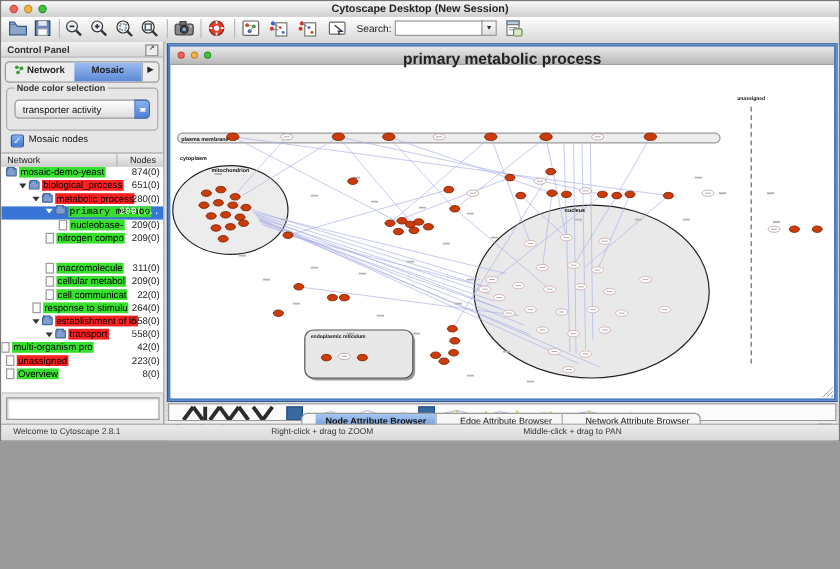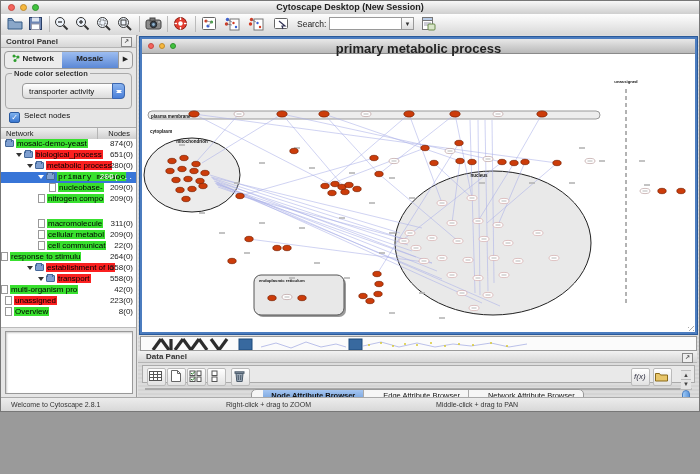--- a/index.html
+++ b/index.html
@@ -1,17 +1,17 @@
 <!DOCTYPE html>
 <html><head>
 <meta charset="utf-8">
 <style>
   html,body{margin:0;padding:0;}
   body{font-family:"Liberation Sans",sans-serif;background:#9a9a9a;}
-  #app{position:relative;width:700px;height:412px;background:#e3e3e3;overflow:hidden;border:1px solid #777;box-sizing:border-box;}
+  #app{position:relative;width:700px;height:368px;background:#e3e3e3;overflow:hidden;border:1px solid #777;box-sizing:border-box;}
   
   .titlebar{position:absolute;left:0;top:0;right:0;height:13px;background:linear-gradient(#f8f8f8,#cfcfcf);border-bottom:1px solid #9a9a9a;}
   .tl{position:absolute;top:3px;width:7px;height:7px;border-radius:50%;box-sizing:border-box;}
   .tl.r{left:7px;background:#f4645c;border:1px solid #c84740;}
   .tl.y{left:19px;background:#f7b83d;border:1px solid #c08a2c;}
   .tl.g{left:31px;background:#41c33f;border:1px solid #2f8f2e;}
   .wtitle{position:absolute;left:0;right:0;top:1px;text-align:center;font-size:9px;font-weight:bold;color:#222;}
   
   .toolbar{position:absolute;left:0;top:13px;right:0;height:21px;background:linear-gradient(#fefefe,#d8d8d8);border-bottom:1px solid #a8a8a8;}
   .tbtn{position:absolute;top:2px;width:18px;height:16px;}
@@ -23,21 +23,21 @@
   #cpanel{position:absolute;left:0;top:34px;width:136px;bottom:13px;background:#e6e6e6;border-right:1px solid #9c9c9c;box-sizing:border-box;}
   .cp-head{position:absolute;left:0;top:0;right:0;height:13px;background:linear-gradient(#f2f2f2,#d6d6d6);border-bottom:1px solid #b5b5b5;font-size:8px;font-weight:bold;color:#333;padding:2px 0 0 5px;box-sizing:border-box;}
   .float-ico{position:absolute;right:4px;top:2px;width:9px;height:8px;border:1px solid #888;background:#eee;font-size:6px;line-height:7px;text-align:center;color:#555;}
   .cp-tabs{position:absolute;left:3px;top:16px;right:3px;height:16px;display:flex;border:1px solid #9a9a9a;border-radius:4px;background:#ececec;overflow:hidden;}
   .cp-tab{flex:1;font-size:8px;font-weight:bold;color:#222;text-align:center;line-height:14px;position:relative;}
   .cp-tab.sel{background:linear-gradient(#9dbdf0,#5b88d6);}
   .cp-tab .mini-net{display:inline-block;vertical-align:-1px;margin-right:2px;}
   .cp-tab-arrow{width:13px;border-left:1px solid #9a9a9a;font-size:7px;line-height:14px;text-align:center;color:#222;}
   .groupbox{position:absolute;left:4px;top:38px;right:4px;height:34px;border:1px solid #aaa;border-radius:4px;}
   .groupbox legend, .gb-label{position:absolute;top:-5px;left:6px;background:#e6e6e6;font-size:7.5px;font-weight:bold;color:#333;padding:0 2px;}
-  .dropdown{position:absolute;left:16px;right:6px;top:9px;height:16px;border:1px solid #999;border-radius:4px;background:linear-gradient(#fff,#dcdcdc);font-size:8px;line-height:15px;padding-left:6px;color:#111;box-sizing:border-box;}
+  .dropdown{position:absolute;left:6px;right:6px;top:9px;height:16px;border:1px solid #999;border-radius:4px;background:linear-gradient(#fff,#dcdcdc);font-size:8px;line-height:15px;padding-left:6px;color:#111;box-sizing:border-box;}
   .dd-cap{position:absolute;right:-1px;top:-1px;width:13px;height:16px;border-radius:0 4px 4px 0;background:linear-gradient(#8ab4f0,#4a7fd8);border:1px solid #3a66b0;box-sizing:border-box;}
   .dd-cap:before{content:"";position:absolute;left:3px;top:3px;border:3px solid transparent;border-bottom:3px solid #fff;}
   .dd-cap:after{content:"";position:absolute;left:3px;bottom:2px;border:3px solid transparent;border-top:3px solid #fff;}
   .checkrow{position:absolute;left:8px;top:76px;height:12px;font-size:8px;color:#111;}
   .checkbox{display:inline-block;width:9px;height:9px;background:linear-gradient(#7fb2ef,#3a77d0);border:1px solid #2a5aa0;border-radius:2px;color:#fff;font-size:8px;line-height:9px;text-align:center;vertical-align:-2px;margin-right:4px;}
   .tree-head{position:absolute;left:0;top:92px;right:0;height:11px;background:linear-gradient(#f0f0f0,#cfcfcf);border-top:1px solid #aaa;border-bottom:1px solid #aaa;font-size:7.5px;color:#222;}
   .tree-head .c1{position:absolute;left:5px;top:1px;}
   .tree-head .c2{position:absolute;right:6px;top:1px;}
   .tree-head .div{position:absolute;right:38px;top:0;bottom:0;width:1px;background:#b5b5b5;}
   #tree{position:absolute;left:0;top:104px;right:0;height:188px;background:#fff;overflow:hidden;border-bottom:1px solid #bbb;}
@@ -217,38 +217,38 @@
       <div class="cp-tab-arrow">▶</div>
     </div>
     <div class="groupbox">
       <span class="gb-label">Node color selection</span>
       <div class="dropdown">
         <span>transporter activity</span>
         <span class="dd-cap"></span>
       </div>
     </div>
     <div class="checkrow">
-      <span class="checkbox">✓</span><span>Select nodes</span>
+      <span class="checkbox">✓</span><span>Mosaic nodes</span>
     </div>
     <div class="tree-head">
       <span class="c1">Network</span>
       <span class="div"></span>
       <span class="c2">Nodes</span>
     </div>
     <div id="tree">
         <div class="trow" style="padding-left: 4px;"><span class="tfolder"></span><span class="tlabel g">mosaic-demo-yeast</span><span class="tcount">874(0)</span></div>
         <div class="trow" style="padding-left: 15px;"><span class="tarrow"></span><span class="tfolder"></span><span class="tlabel r">biological_process</span><span class="tcount">651(0)</span></div>
         <div class="trow" style="padding-left: 26px;"><span class="tarrow"></span><span class="tfolder"></span><span class="tlabel r">metabolic process</span><span class="tcount">280(0)</span></div>
         <div class="trow sel" style="padding-left: 37px;"><span class="tarrow"></span><span class="tfolder"></span><span class="tlabel g">primary metabo</span><span class="tcount">209(...</span></div>
         <div class="trow" style="padding-left: 48px;"><span class="tfile"></span><span class="tlabel g">nucleobase-</span><span class="tcount">209(0)</span></div>
         <div class="trow" style="padding-left: 37px;"><span class="tfile"></span><span class="tlabel g">nitrogen compo</span><span class="tcount">209(0)</span></div>
         <div class="trow" style="padding-left: 37px; margin-top: 14px;"><span class="tfile"></span><span class="tlabel g">macromolecule</span><span class="tcount">311(0)</span></div>
         <div class="trow" style="padding-left: 37px;"><span class="tfile"></span><span class="tlabel g">cellular metabol</span><span class="tcount">209(0)</span></div>
         <div class="trow" style="padding-left: 37px;"><span class="tfile"></span><span class="tlabel g">cell communicat</span><span class="tcount">22(0)</span></div>
-        <div class="trow" style=""><span class="tfile"></span><span class="tlabel g">response to stimulu</span><span class="tcount">264(0)</span></div>
+        <div class="trow" style="padding-left: 26px;"><span class="tfile"></span><span class="tlabel g">response to stimulu</span><span class="tcount">264(0)</span></div>
         <div class="trow" style="padding-left: 26px;"><span class="tarrow"></span><span class="tfolder"></span><span class="tlabel r">establishment of lo</span><span class="tcount">558(0)</span></div>
         <div class="trow" style="padding-left: 37px;"><span class="tarrow"></span><span class="tfolder"></span><span class="tlabel r">transport</span><span class="tcount">558(0)</span></div>
         <div class="trow" style=""><span class="tfile"></span><span class="tlabel g">multi-organism pro</span><span class="tcount">42(0)</span></div>
         <div class="trow" style="padding-left: 4px;"><span class="tfile"></span><span class="tlabel r">unassigned</span><span class="tcount">223(0)</span></div>
         <div class="trow" style="padding-left: 4px;"><span class="tfile"></span><span class="tlabel g">Overview</span><span class="tcount">8(0)</span></div>
       </div>
     <div id="overview-box"></div>
   </div>
 
   <div id="desktop">

